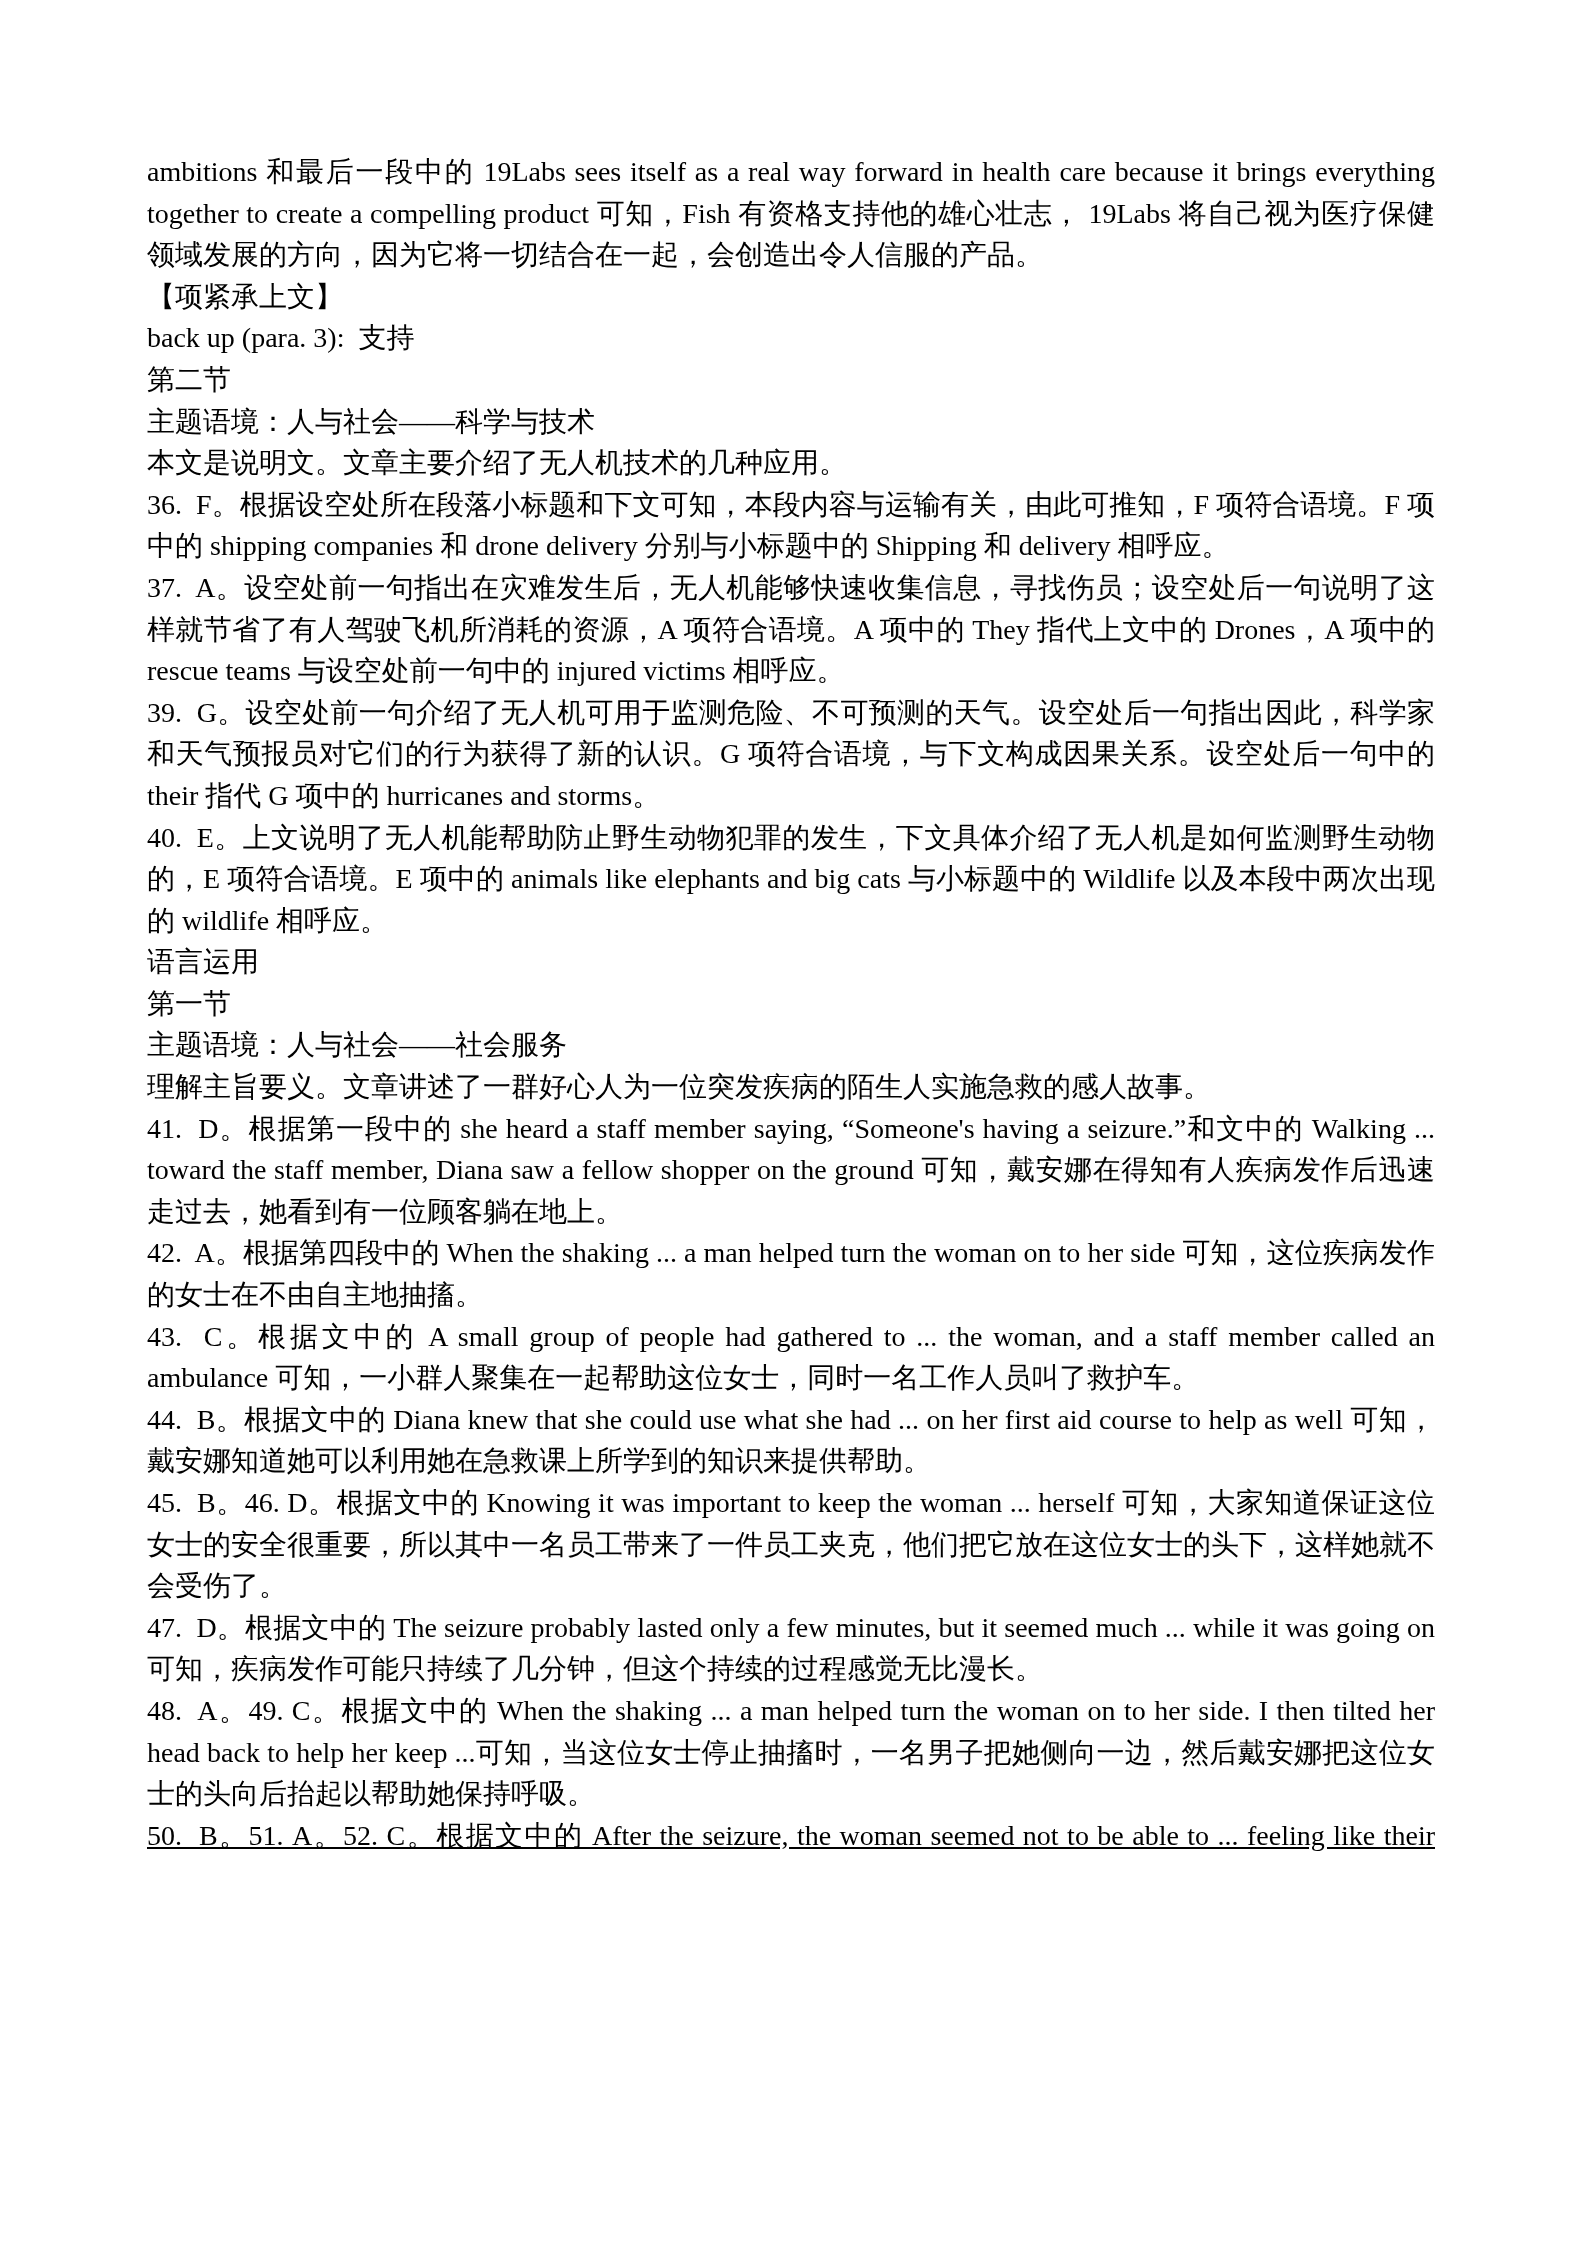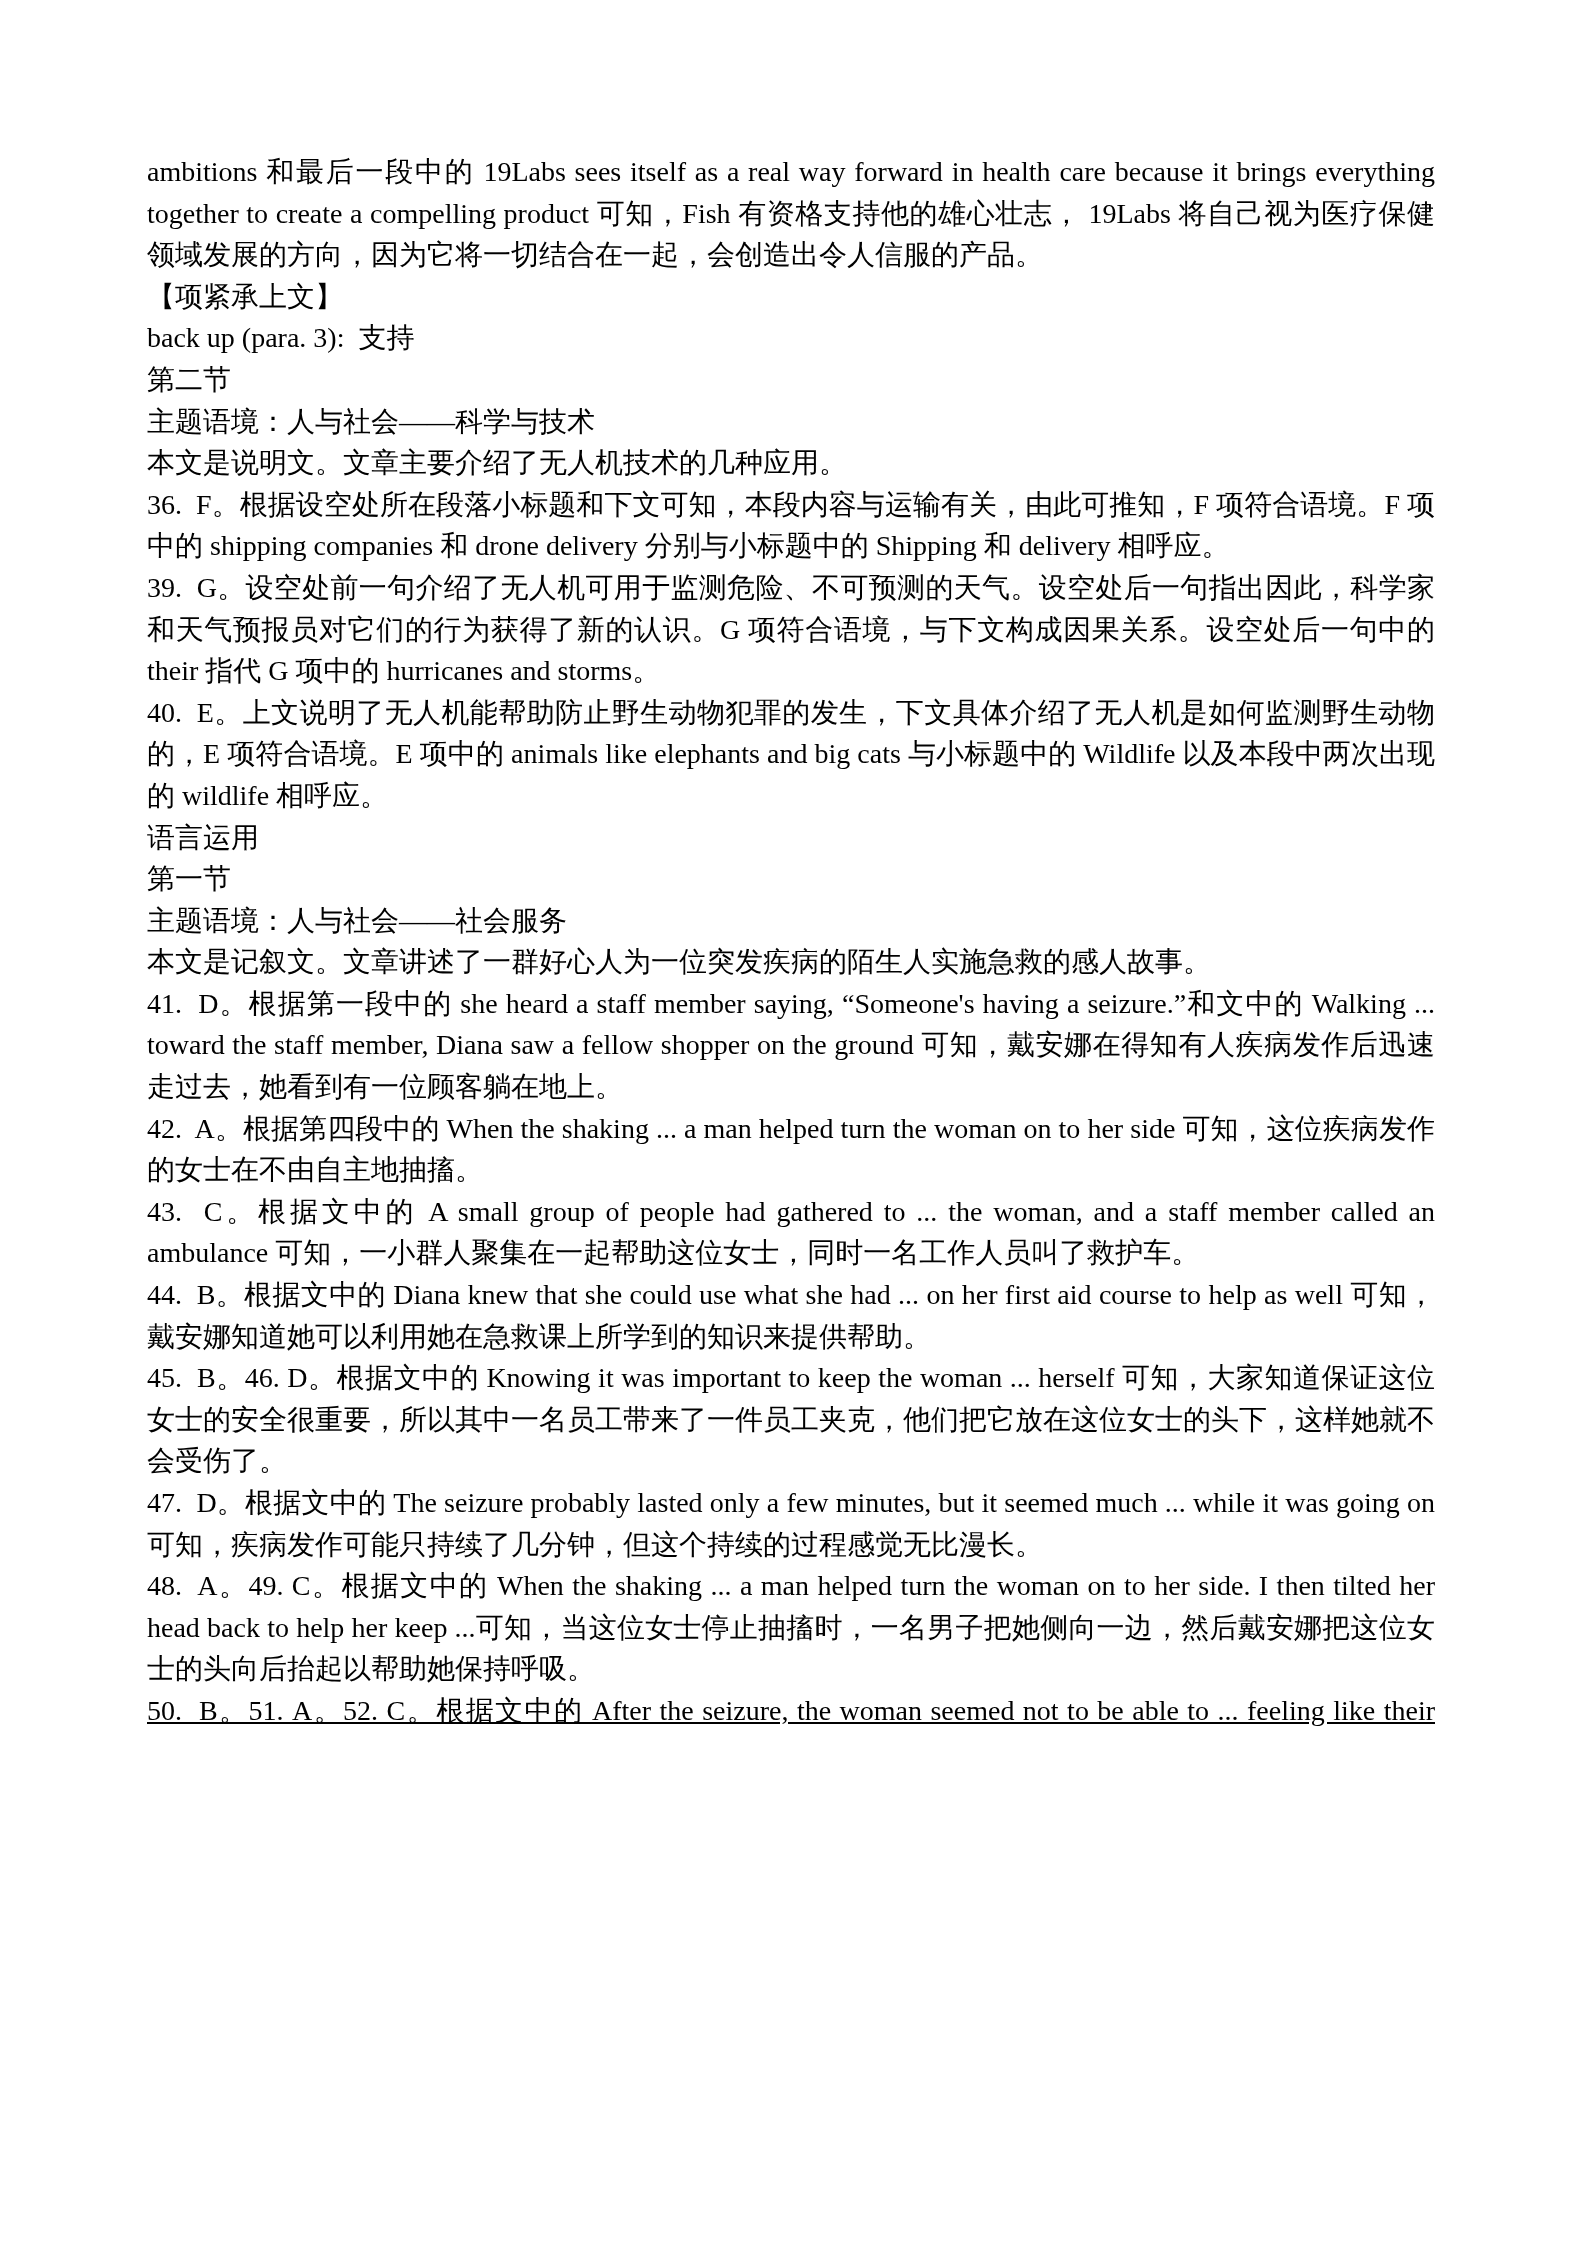--- a/index.html
+++ b/index.html
@@ -40,26 +40,27 @@
 
 <div class="page">
   <div class="doc-body">
     <p>ambitions 和最后一段中的 19Labs sees itself as a real way forward in health care because it brings everything together to create a compelling product 可知，Fish 有资格支持他的雄心壮志， 19Labs 将自己视为医疗保健领域发展的方向，因为它将一切结合在一起，会创造出令人信服的产品。</p>
     <p>【项紧承上文】</p>
     <p>back up (para. 3):&nbsp; 支持</p>
     <p>第二节</p>
     <p>主题语境：人与社会——科学与技术</p>
     <p>本文是说明文。文章主要介绍了无人机技术的几种应用。</p>
     <p>36.&nbsp; F。根据设空处所在段落小标题和下文可知，本段内容与运输有关，由此可推知，F 项符合语境。F 项中的 shipping companies 和 drone delivery 分别与小标题中的 Shipping 和 delivery 相呼应。</p>
+    <p>37.&nbsp; A。设空处前一句指出在灾难发生后，无人机能够快速收集信息，寻找伤员；设空处后一句说明了这样就节省了有人驾驶飞机所消耗的资源，A 项符合语境。A 项中的 They 指代上文中的 Drones，A 项中的 rescue teams 与设空处前一句中的 injured victims 相呼应。</p>
     <p>39.&nbsp; G。设空处前一句介绍了无人机可用于监测危险、不可预测的天气。设空处后一句指出因此，科学家和天气预报员对它们的行为获得了新的认识。G 项符合语境，与下文构成因果关系。设空处后一句中的 their 指代 G 项中的 hurricanes and storms。</p>
     <p>40.&nbsp; E。上文说明了无人机能帮助防止野生动物犯罪的发生，下文具体介绍了无人机是如何监测野生动物的，E 项符合语境。E 项中的 animals like elephants and big cats 与小标题中的 Wildlife 以及本段中两次出现的 wildlife 相呼应。</p>
     <p>语言运用</p>
     <p>第一节</p>
     <p>主题语境：人与社会——社会服务</p>
-    <p>本文是记叙文。文章讲述了一群好心人为一位突发疾病的陌生人实施急救的感人故事。</p>
+    <p>理解主旨要义。文章讲述了一群好心人为一位突发疾病的陌生人实施急救的感人故事。</p>
     <p>41.&nbsp; D。根据第一段中的 she heard a staff member saying, “Someone's having a seizure.”和文中的 Walking ... toward the staff member, Diana saw a fellow shopper on the ground 可知，戴安娜在得知有人疾病发作后迅速走过去，她看到有一位顾客躺在地上。</p>
     <p>42.&nbsp; A。根据第四段中的 When the shaking ... a man helped turn the woman on to her side 可知，这位疾病发作的女士在不由自主地抽搐。</p>
     <p>43.&nbsp; C。根据文中的 A small group of people had gathered to ... the woman, and a staff member called an ambulance 可知，一小群人聚集在一起帮助这位女士，同时一名工作人员叫了救护车。</p>
     <p>44.&nbsp; B。根据文中的 Diana knew that she could use what she had ... on her first aid course to help as well 可知，戴安娜知道她可以利用她在急救课上所学到的知识来提供帮助。</p>
     <p>45.&nbsp; B。46. D。根据文中的 Knowing it was important to keep the woman ... herself 可知，大家知道保证这位女士的安全很重要，所以其中一名员工带来了一件员工夹克，他们把它放在这位女士的头下，这样她就不会受伤了。</p>
     <p>47.&nbsp; D。根据文中的 The seizure probably lasted only a few minutes, but it seemed much ... while it was going on 可知，疾病发作可能只持续了几分钟，但这个持续的过程感觉无比漫长。</p>
     <p>48.&nbsp; A。49. C。根据文中的 When the shaking ... a man helped turn the woman on to her side. I then tilted her head back to help her keep ...可知，当这位女士停止抽搐时，一名男子把她侧向一边，然后戴安娜把这位女士的头向后抬起以帮助她保持呼吸。</p>
     <p class="force-justify">50.&nbsp; B。51. A。52. C。根据文中的 After the seizure, the woman seemed not to be able to ... feeling like their</p>
   </div>
 </div>

